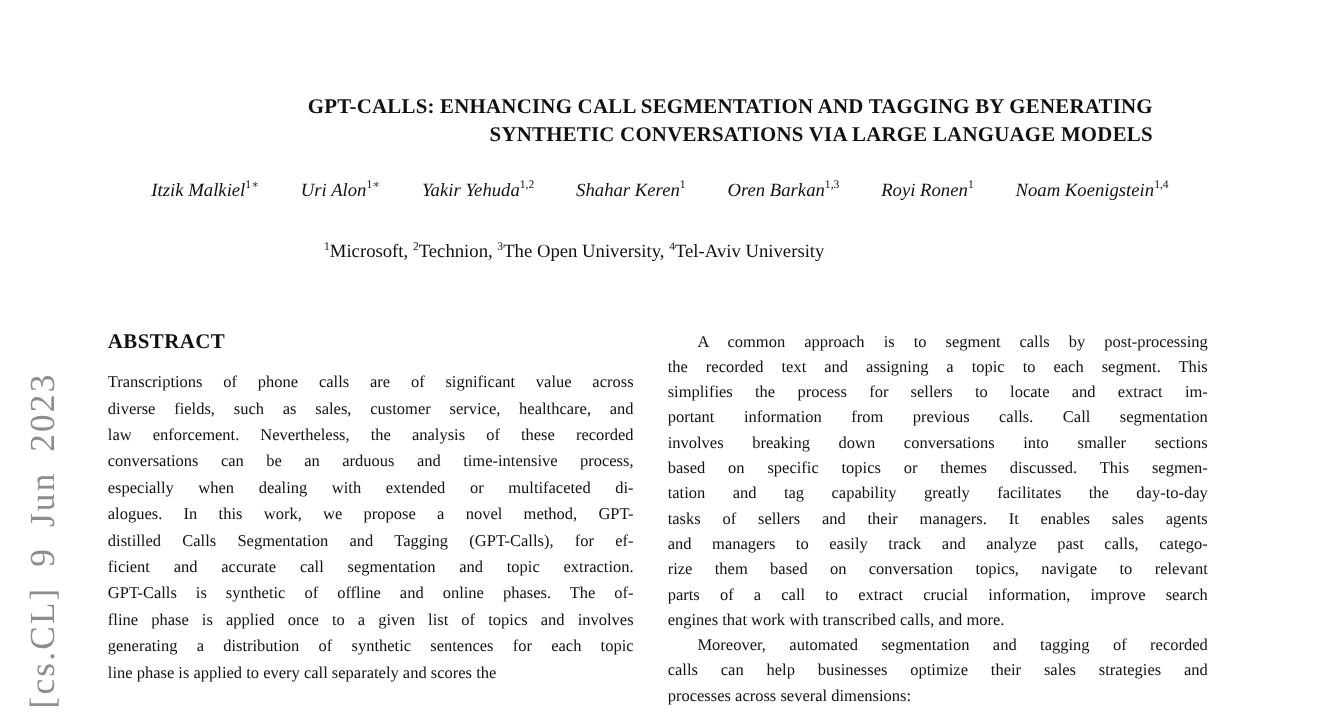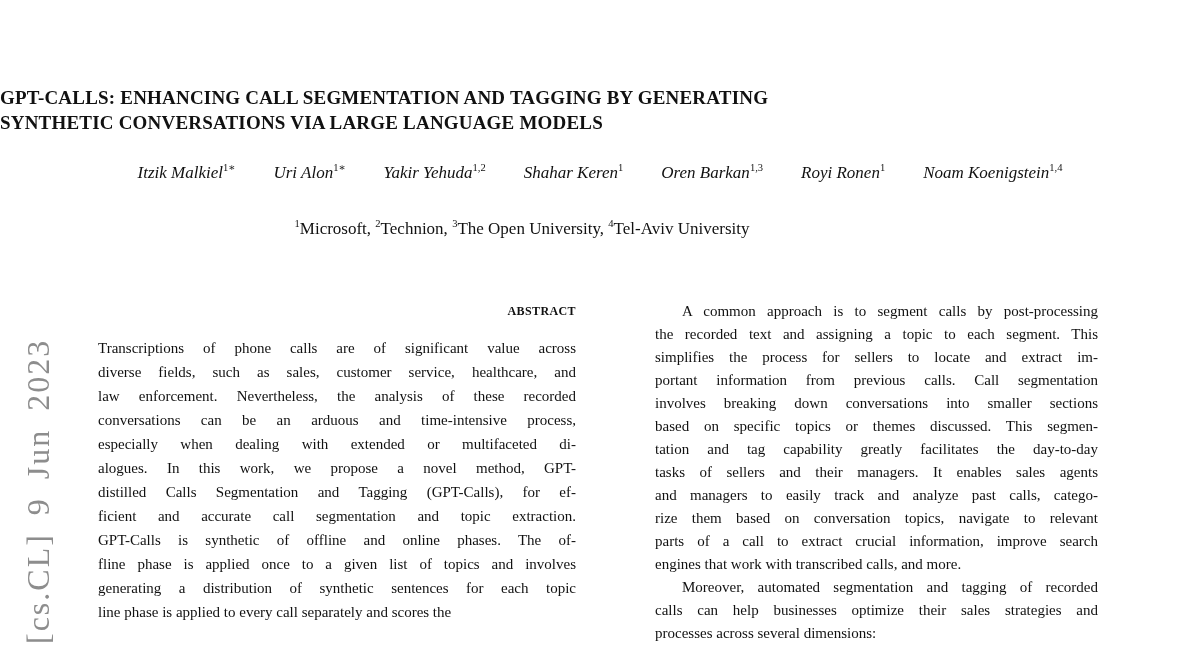--- a/index.html
+++ b/index.html
@@ -7,21 +7,21 @@
   html, body { background: #ffffff; }
   body {
     width: 1200px; height: 648px;
     position: relative; overflow: hidden;
     font-family: "Liberation Serif", "DejaVu Serif", serif;
     color: #111111;
   }
   .page { position: absolute; inset: 0; }
 
   
-  .title-block { position: absolute; top: 85px; left: 0; width: 1048px; text-align: left; }
+  .title-block { position: absolute; top: 85px; left: 0; width: 1048px; text-align: right; }
   .title-line {
     font-weight: bold; font-size: 19px; line-height: 25px;
     letter-spacing: 0.2px; white-space: nowrap;
   }
 
   
   .authors-line {
     position: absolute; top: 163px; left: 0; width: 1200px;
     text-align: center; font-style: italic; font-size: 17px; white-space: nowrap;
   }
@@ -44,28 +44,28 @@
     writing-mode: vertical-rl; transform: rotate(180deg);
     font-size: 32px; letter-spacing: 2px; word-spacing: 8px;
     color: #8d8d8d; white-space: nowrap;
   }
 
   
   .col-left  { position: absolute; left: 98px;  top: 298px; width: 478px; }
   .col-right { position: absolute; left: 607px; top: 300px; width: 491px; }
 
   .abstract-heading {
-    font-weight: bold; font-size: 12px; line-height: 18px;
-    text-align: right; letter-spacing: 0.4px;
+    font-weight: bold; font-size: 19px; line-height: 18px;
+    text-align: left; letter-spacing: 0.4px;
     margin: 4px 0 16px 0;
   }
 
   .para { font-size: 15px; }
   .col-left  .para .jl { line-height: 24px; }
-  .col-right .para .jl { line-height: 23px; margin-left: 48px; }
+  .col-right .para .jl { line-height: 23px; }
 
   .jl { text-align: justify; text-align-last: justify; white-space: normal; }
   .jl.last { text-align-last: left; }
   .para.indent .jl:first-child { text-indent: 27px; }
 </style>
 </head>
 <body>
 
 <div class="page">
 

